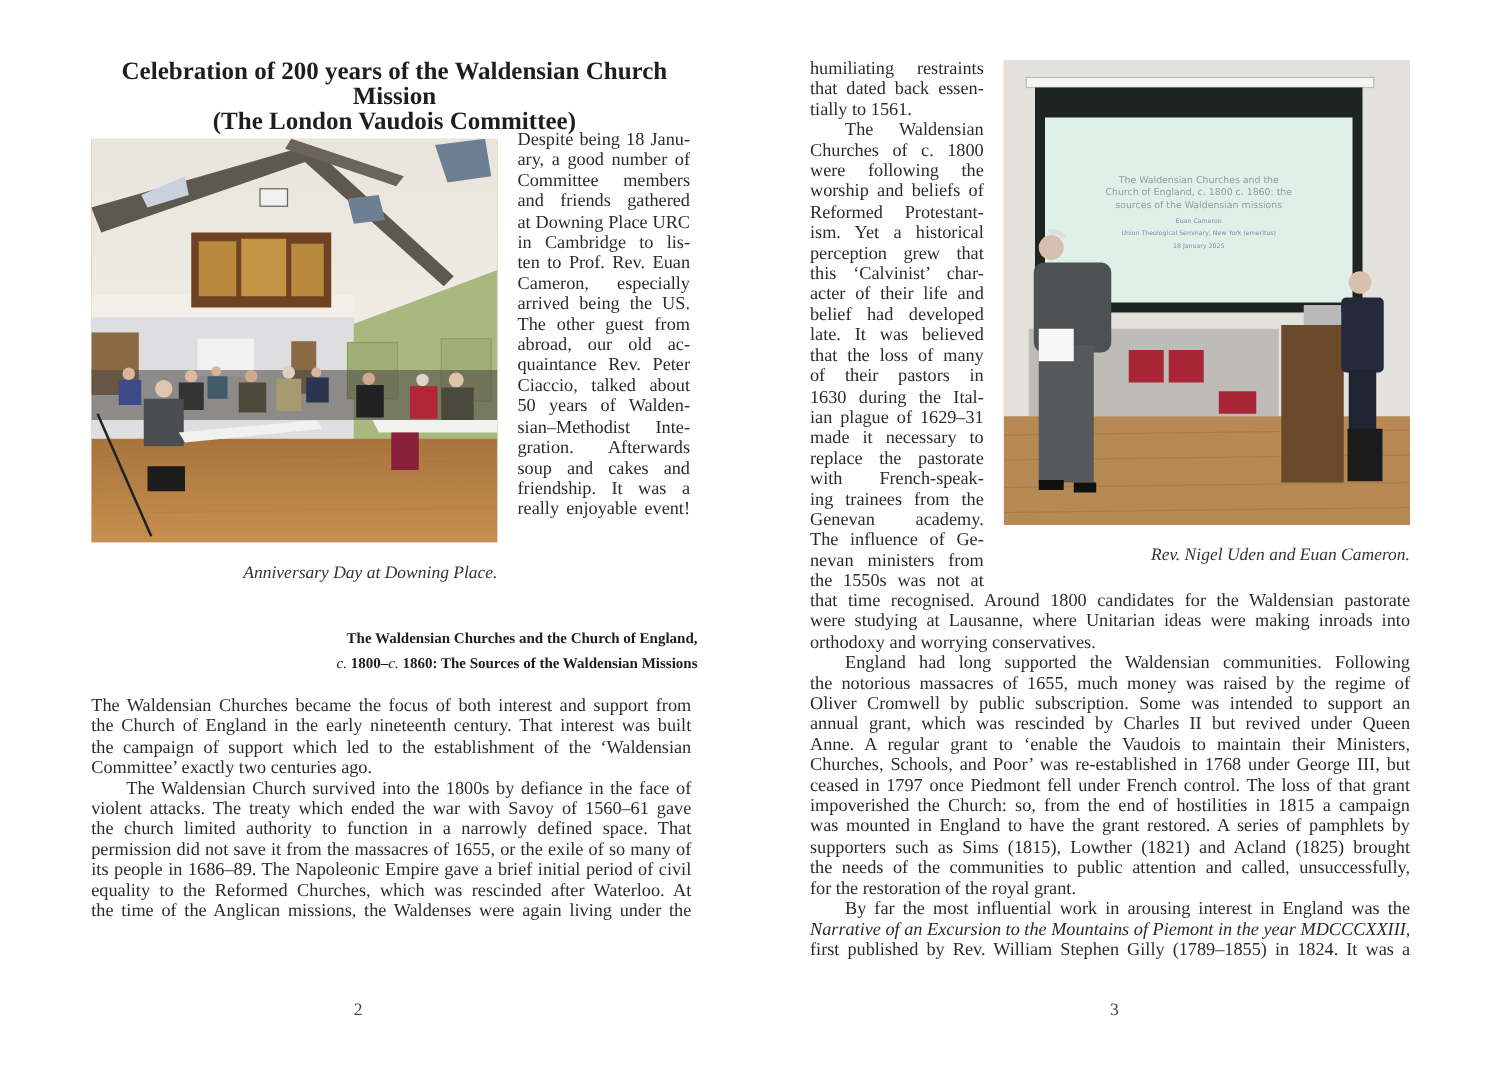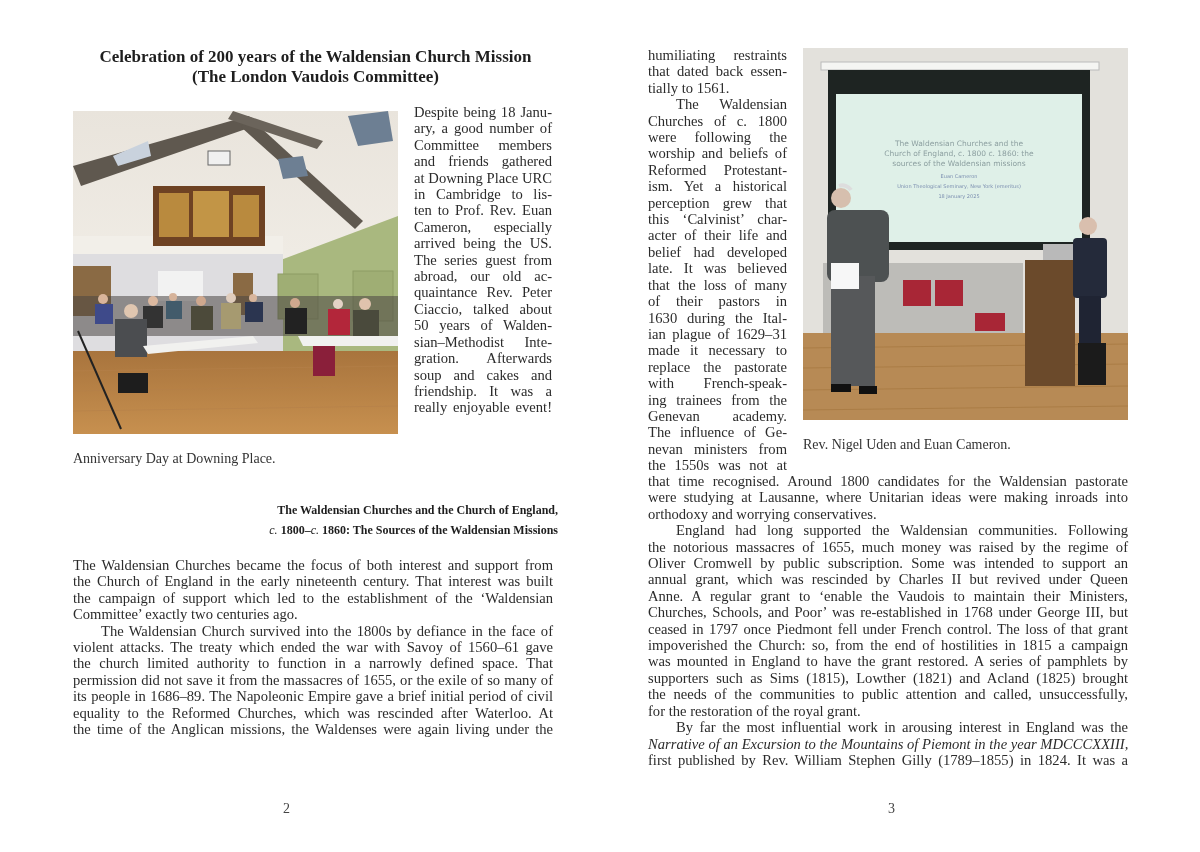--- a/index.html
+++ b/index.html
@@ -8,26 +8,26 @@
   .page { position:absolute; top:0; height:852px; }
   #page-left { left:0; width:600px; }
   #page-right { left:600px; width:600px; }
 
   .txt { font-family:"Liberation Serif","DejaVu Serif",serif; font-size:14.6px; line-height:16.4px; color:#2b2b2b; }
   .line { white-space:nowrap; display:block; text-align:justify; text-align-last:justify; }
   .line.last { text-align-last:left; }
   .ind { text-indent:28px; }
 
   .h1 { position:absolute; left:73px; width:485px; top:47px; text-align:center;
-        font-family:"Liberation Serif","DejaVu Serif",serif; font-weight:bold; font-size:17px; line-height:20px; color:#1e1e1e; }
+        font-family:"Liberation Serif","DejaVu Serif",serif; font-weight:bold; font-size:20px; line-height:20px; color:#1e1e1e; }
   .h2 { position:absolute; left:73px; width:485px; top:500px; text-align:right;
         font-family:"Liberation Serif","DejaVu Serif",serif; font-weight:bold; font-size:12px; line-height:20px; color:#1e1e1e; }
   .h2 i { font-weight:normal; }
 
-  .caption { position:absolute; font-family:"Liberation Serif","DejaVu Serif",serif; font-size:14px; color:#333; text-align:left; }
+  .caption { position:absolute; font-family:"Liberation Serif","DejaVu Serif",serif; font-style:italic; font-size:14px; color:#333; text-align:right; }
 
   .photo { position:absolute; overflow:hidden; }
   #photo1 { left:73px; top:111px; width:325px; height:323px; background:#c9b79a; }
   #photo2 { left:203px; top:48px; width:325px; height:372px; background:#fca5a5; }
 
   .folio { position:absolute; font-family:"Liberation Serif","DejaVu Serif",serif; font-size:14px; color:#444; }
 
   .col { position:absolute; }
 </style>
 </head>
@@ -126,21 +126,21 @@
   <div class="col txt" style="left:414px; top:104px; width:138px;">
     <span class="line">Despite being 18 Janu-</span>
     <span class="line">ary, a good number of</span>
     <span class="line">Committee members</span>
     <span class="line">and friends gathered</span>
     <span class="line">at Downing Place URC</span>
     <span class="line">in Cambridge to lis-</span>
     <span class="line">ten to Prof. Rev. Euan</span>
     <span class="line">Cameron, especially</span>
     <span class="line">arrived being the US.</span>
-    <span class="line">The series guest from</span>
+    <span class="line">The other guest from</span>
     <span class="line">abroad, our old ac-</span>
     <span class="line">quaintance Rev. Peter</span>
     <span class="line">Ciaccio, talked about</span>
     <span class="line">50 years of Walden-</span>
     <span class="line">sian–Methodist Inte-</span>
     <span class="line">gration. Afterwards</span>
     <span class="line">soup and cakes and</span>
     <span class="line">friendship. It was a</span>
     <span class="line">really enjoyable event!</span>
   </div>

